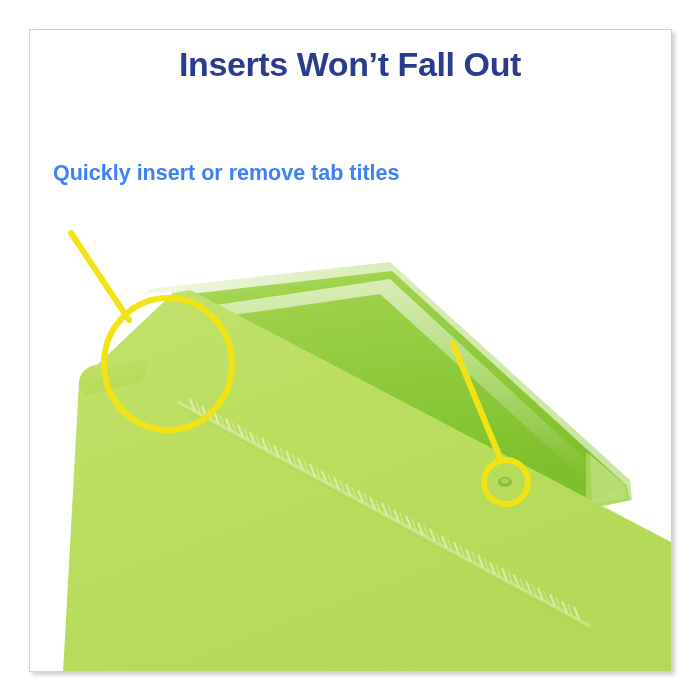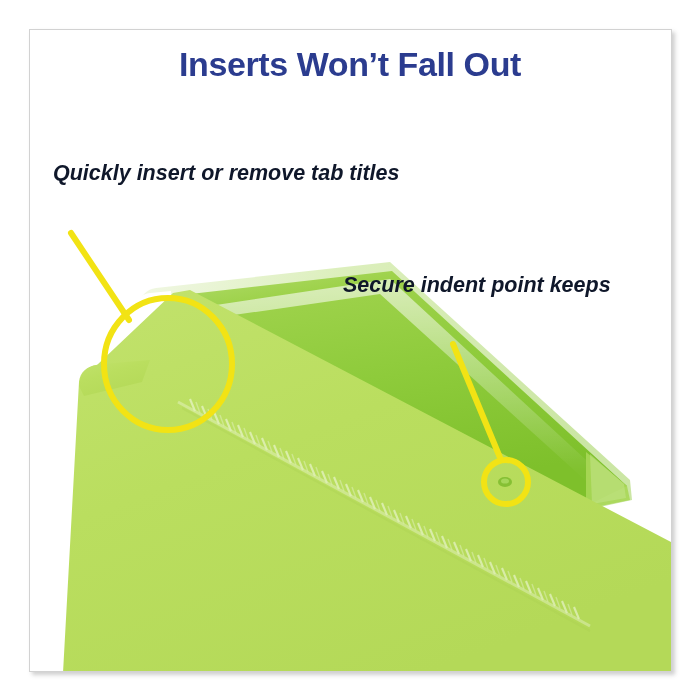--- a/index.html
+++ b/index.html
@@ -46,25 +46,24 @@
     font-weight: bold;
     letter-spacing: -0.4px;
     line-height: 1.1;
     color: #2b3c8f;
     white-space: nowrap;
   }
 
   
   .caption {
     position: absolute;
-    font-style: italic;
     font-weight: bold;
     font-size: 21.5px;
     line-height: 27px;
-    color: #0f172a;
+    color: #3b82f6;
     white-space: nowrap;
   }
   #caption-left  { left: 53px;  top: 160px; text-align: left; }
   #caption-right { left: 343px; top: 272px; text-align: left; }
   .caption .line { display: block; }
 
   
   .layer { position: absolute; left: 0; top: 0; width: 641px; height: 641px; }
 
   svg { display: block; }
@@ -299,16 +298,15 @@
 
   </div>
 
   <div id="title">Inserts Won’t Fall Out</div>
 
   <div id="caption-left" class="caption">
     <span class="line">Quickly insert or remove tab titles</span>
   </div>
 
   <div id="caption-right" class="caption">
-    <span class="line">Secure indent point keeps</span>
   </div>
 
 </div>
 
 </body></html>

